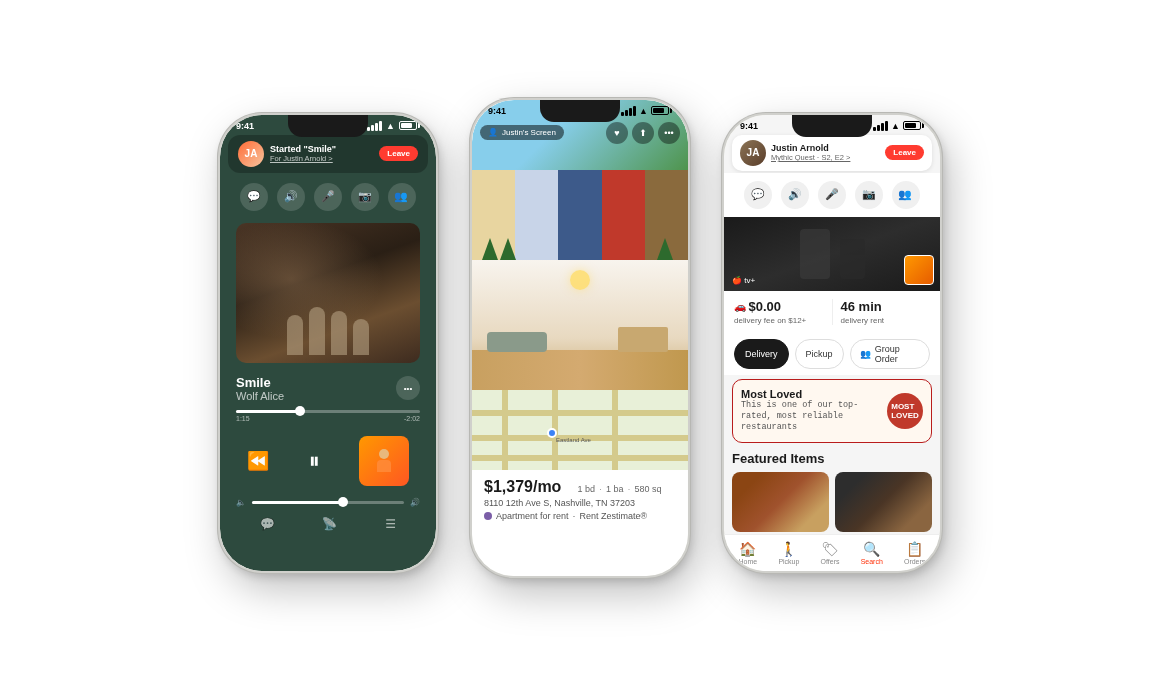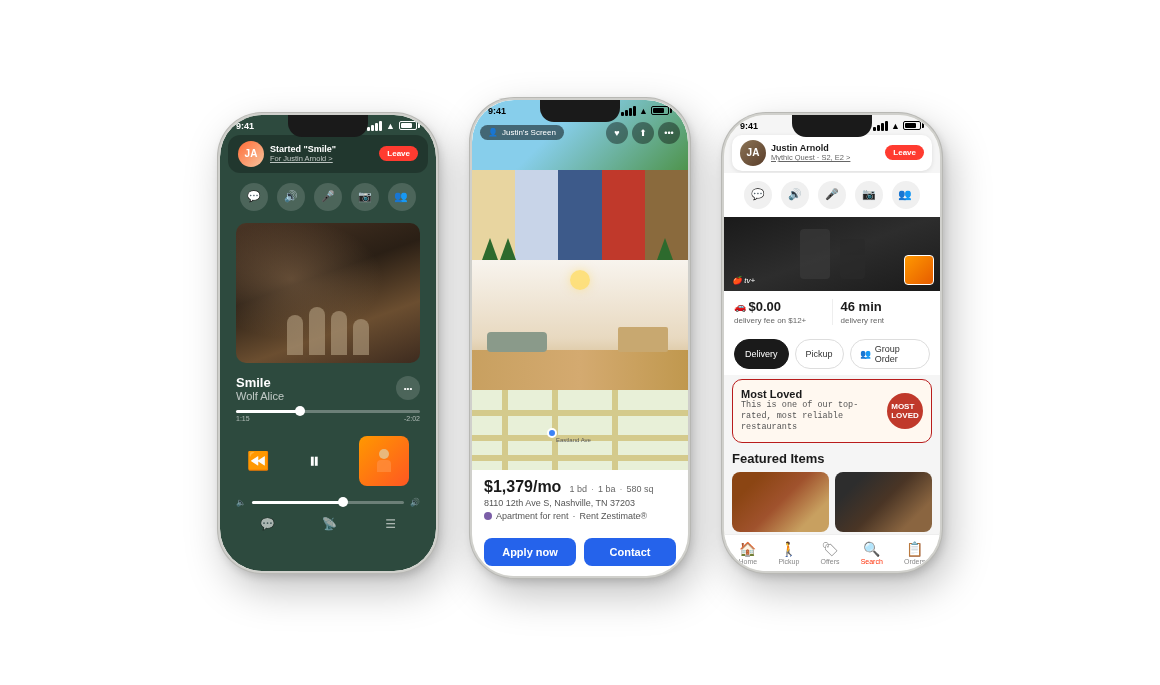--- a/index.html
+++ b/index.html
@@ -566,21 +566,21 @@
     }
 
     .property-details {
       padding: 8px 12px 4px;
       flex: 1;
     }
 
     .price-line {
       display: flex;
       align-items: baseline;
-      gap: 8px;
+      gap: 16px;
       flex-wrap: wrap;
     }
 
     .price {
       font-size: 16px;
       font-weight: 700;
       color: #1a1a1a;
     }
 
     .prop-specs {
@@ -691,21 +691,20 @@
       align-items: center;
       justify-content: center;
     }
 
     .tv-logo {
       position: absolute;
       bottom: 6px;
       left: 8px;
       font-size: 8px;
       color: white;
-      font-style: italic;
       font-weight: 300;
     }
 
     .pip-video {
       position: absolute;
       bottom: 6px;
       right: 6px;
       width: 30px;
       height: 30px;
       border-radius: 4px;
@@ -1143,24 +1142,20 @@
         </div>
         <div class="address-line">8110 12th Ave S, Nashville, TN 37203</div>
         <div class="rent-label">
           <div class="rent-dot"></div>
           <span class="rent-text">Apartment for rent</span>
           <span class="rent-text">·</span>
           <span class="rent-text">Rent Zestimate®</span>
         </div>
       </div>
 
-      <div class="action-buttons">
-        <div class="btn-apply">Apply now</div>
-        <div class="btn-contact">Contact</div>
-      </div>
 
     </div>
   </div>
 
   <div class="phone phone-right">
     <div class="notch"></div>
     <div class="phone-screen right-screen">
 
       <div class="right-status-bar">
         <span>9:41</span>

